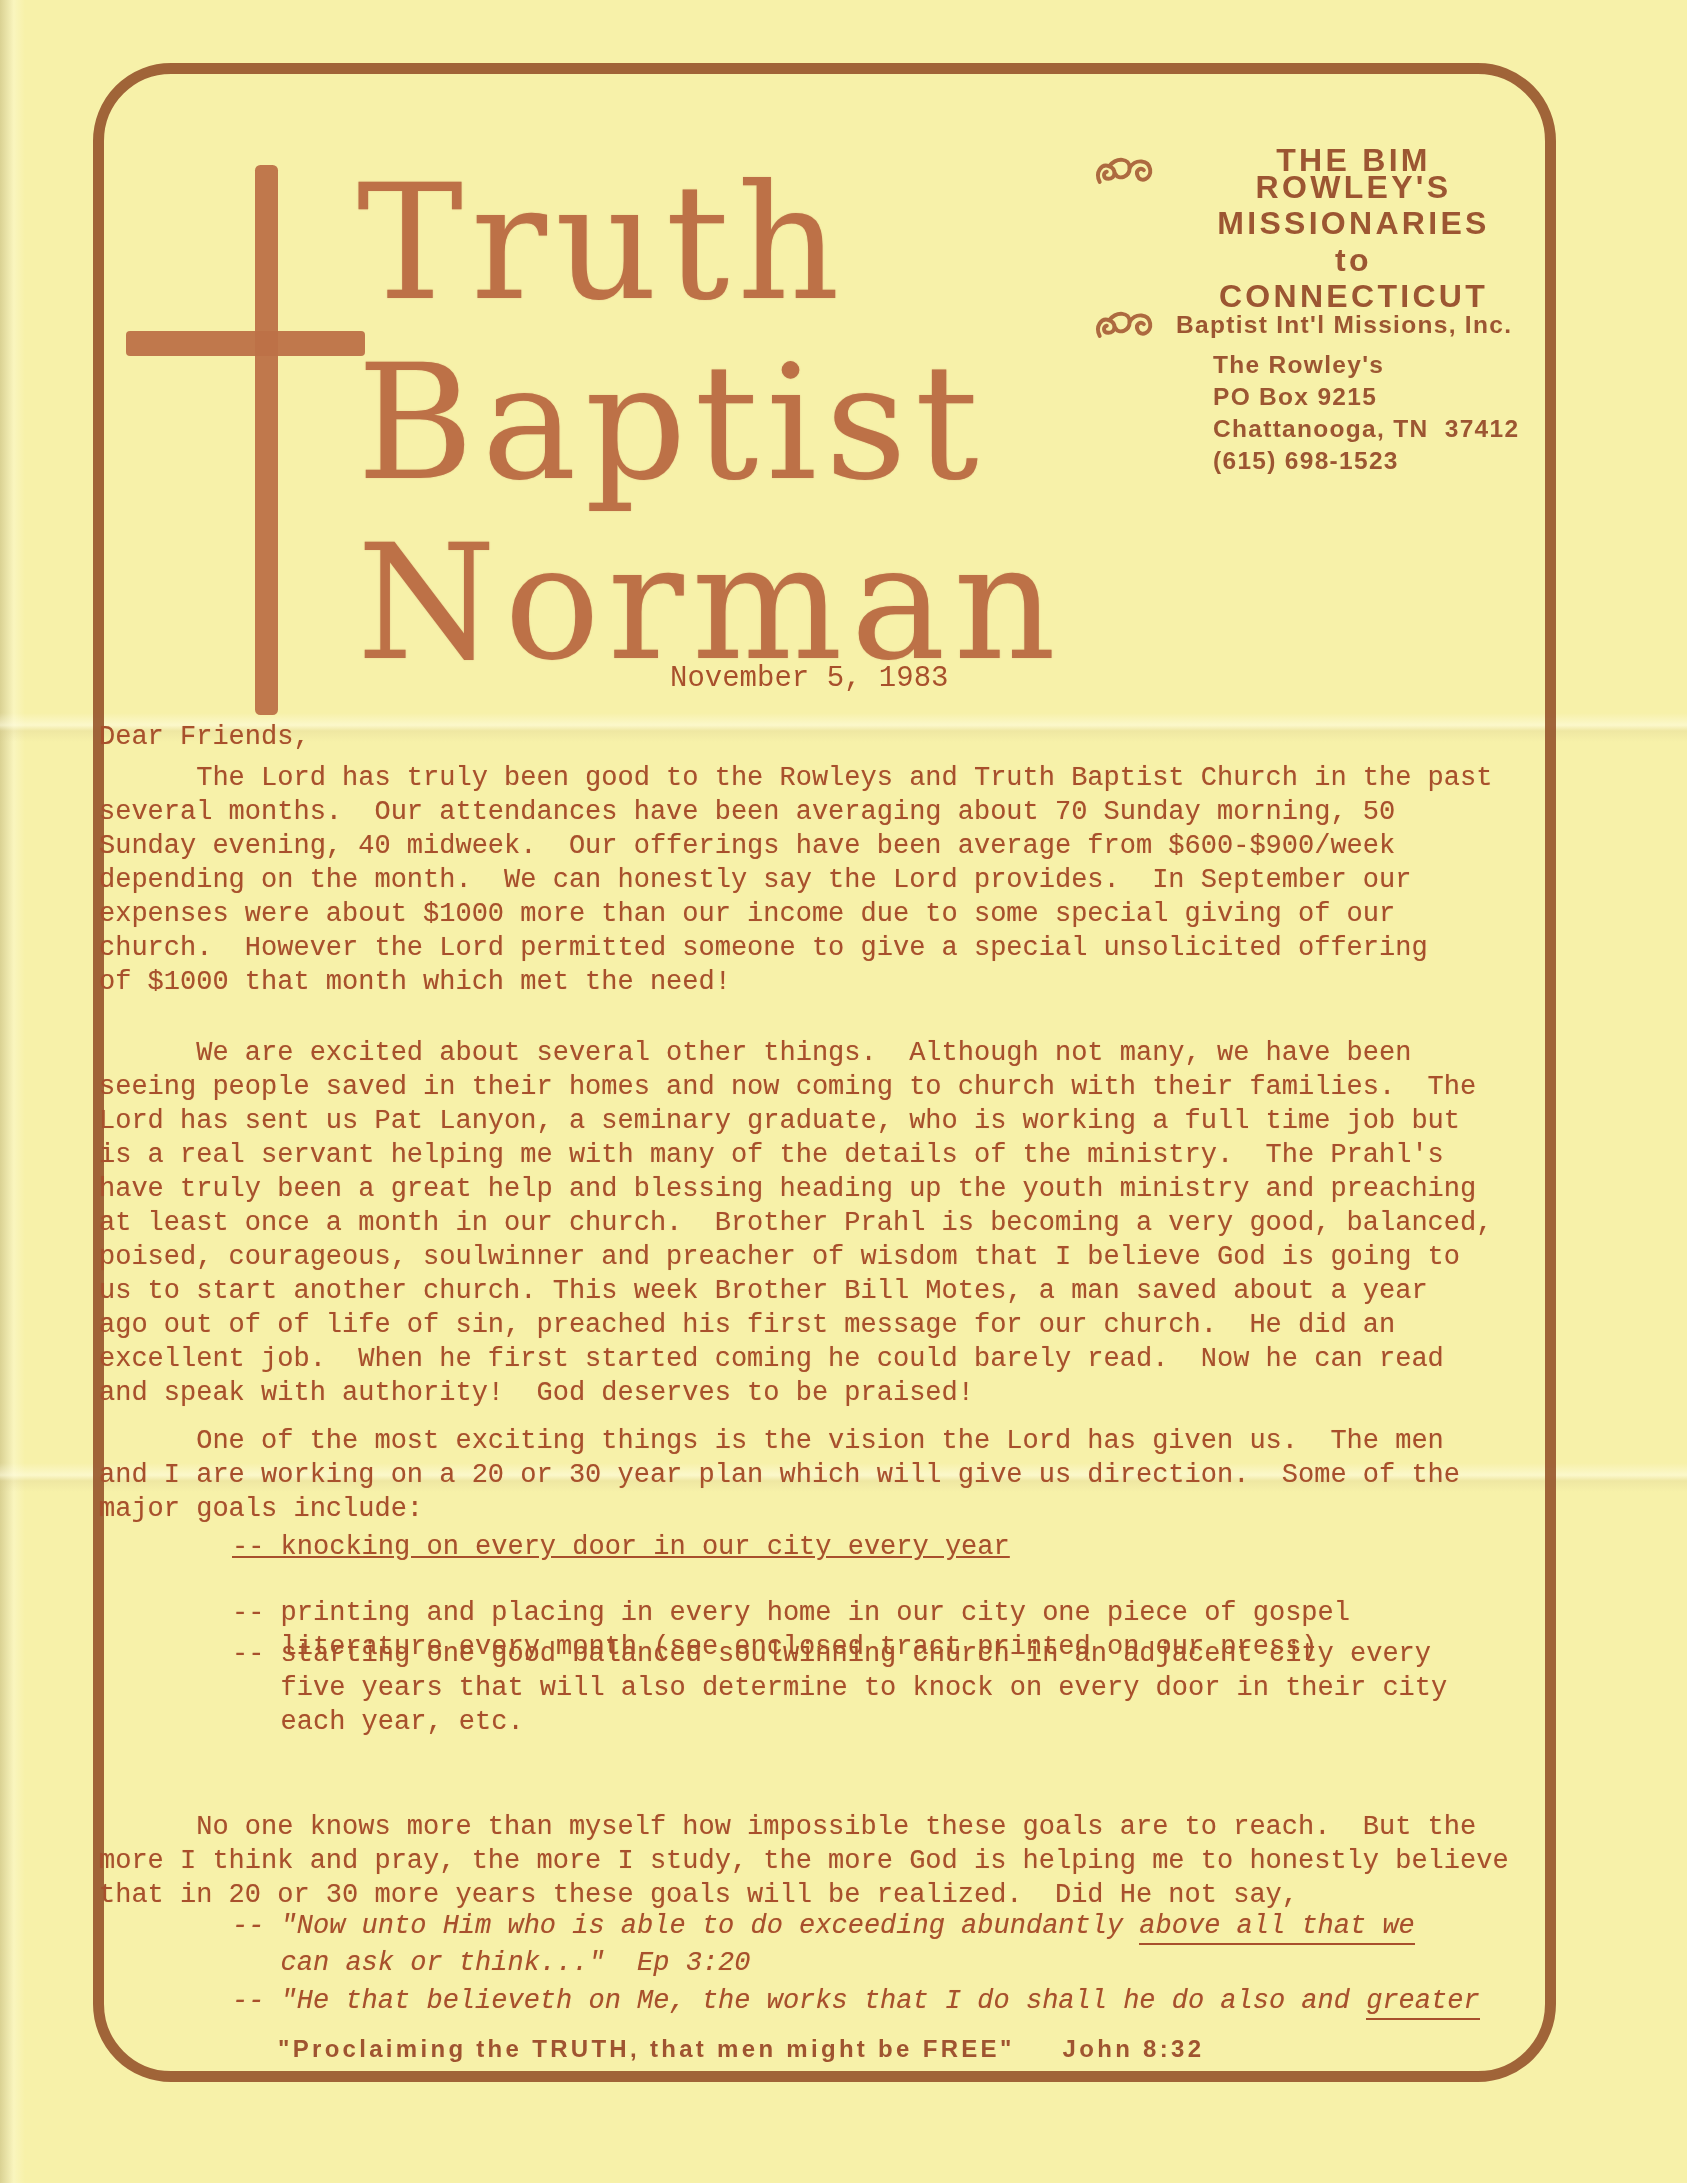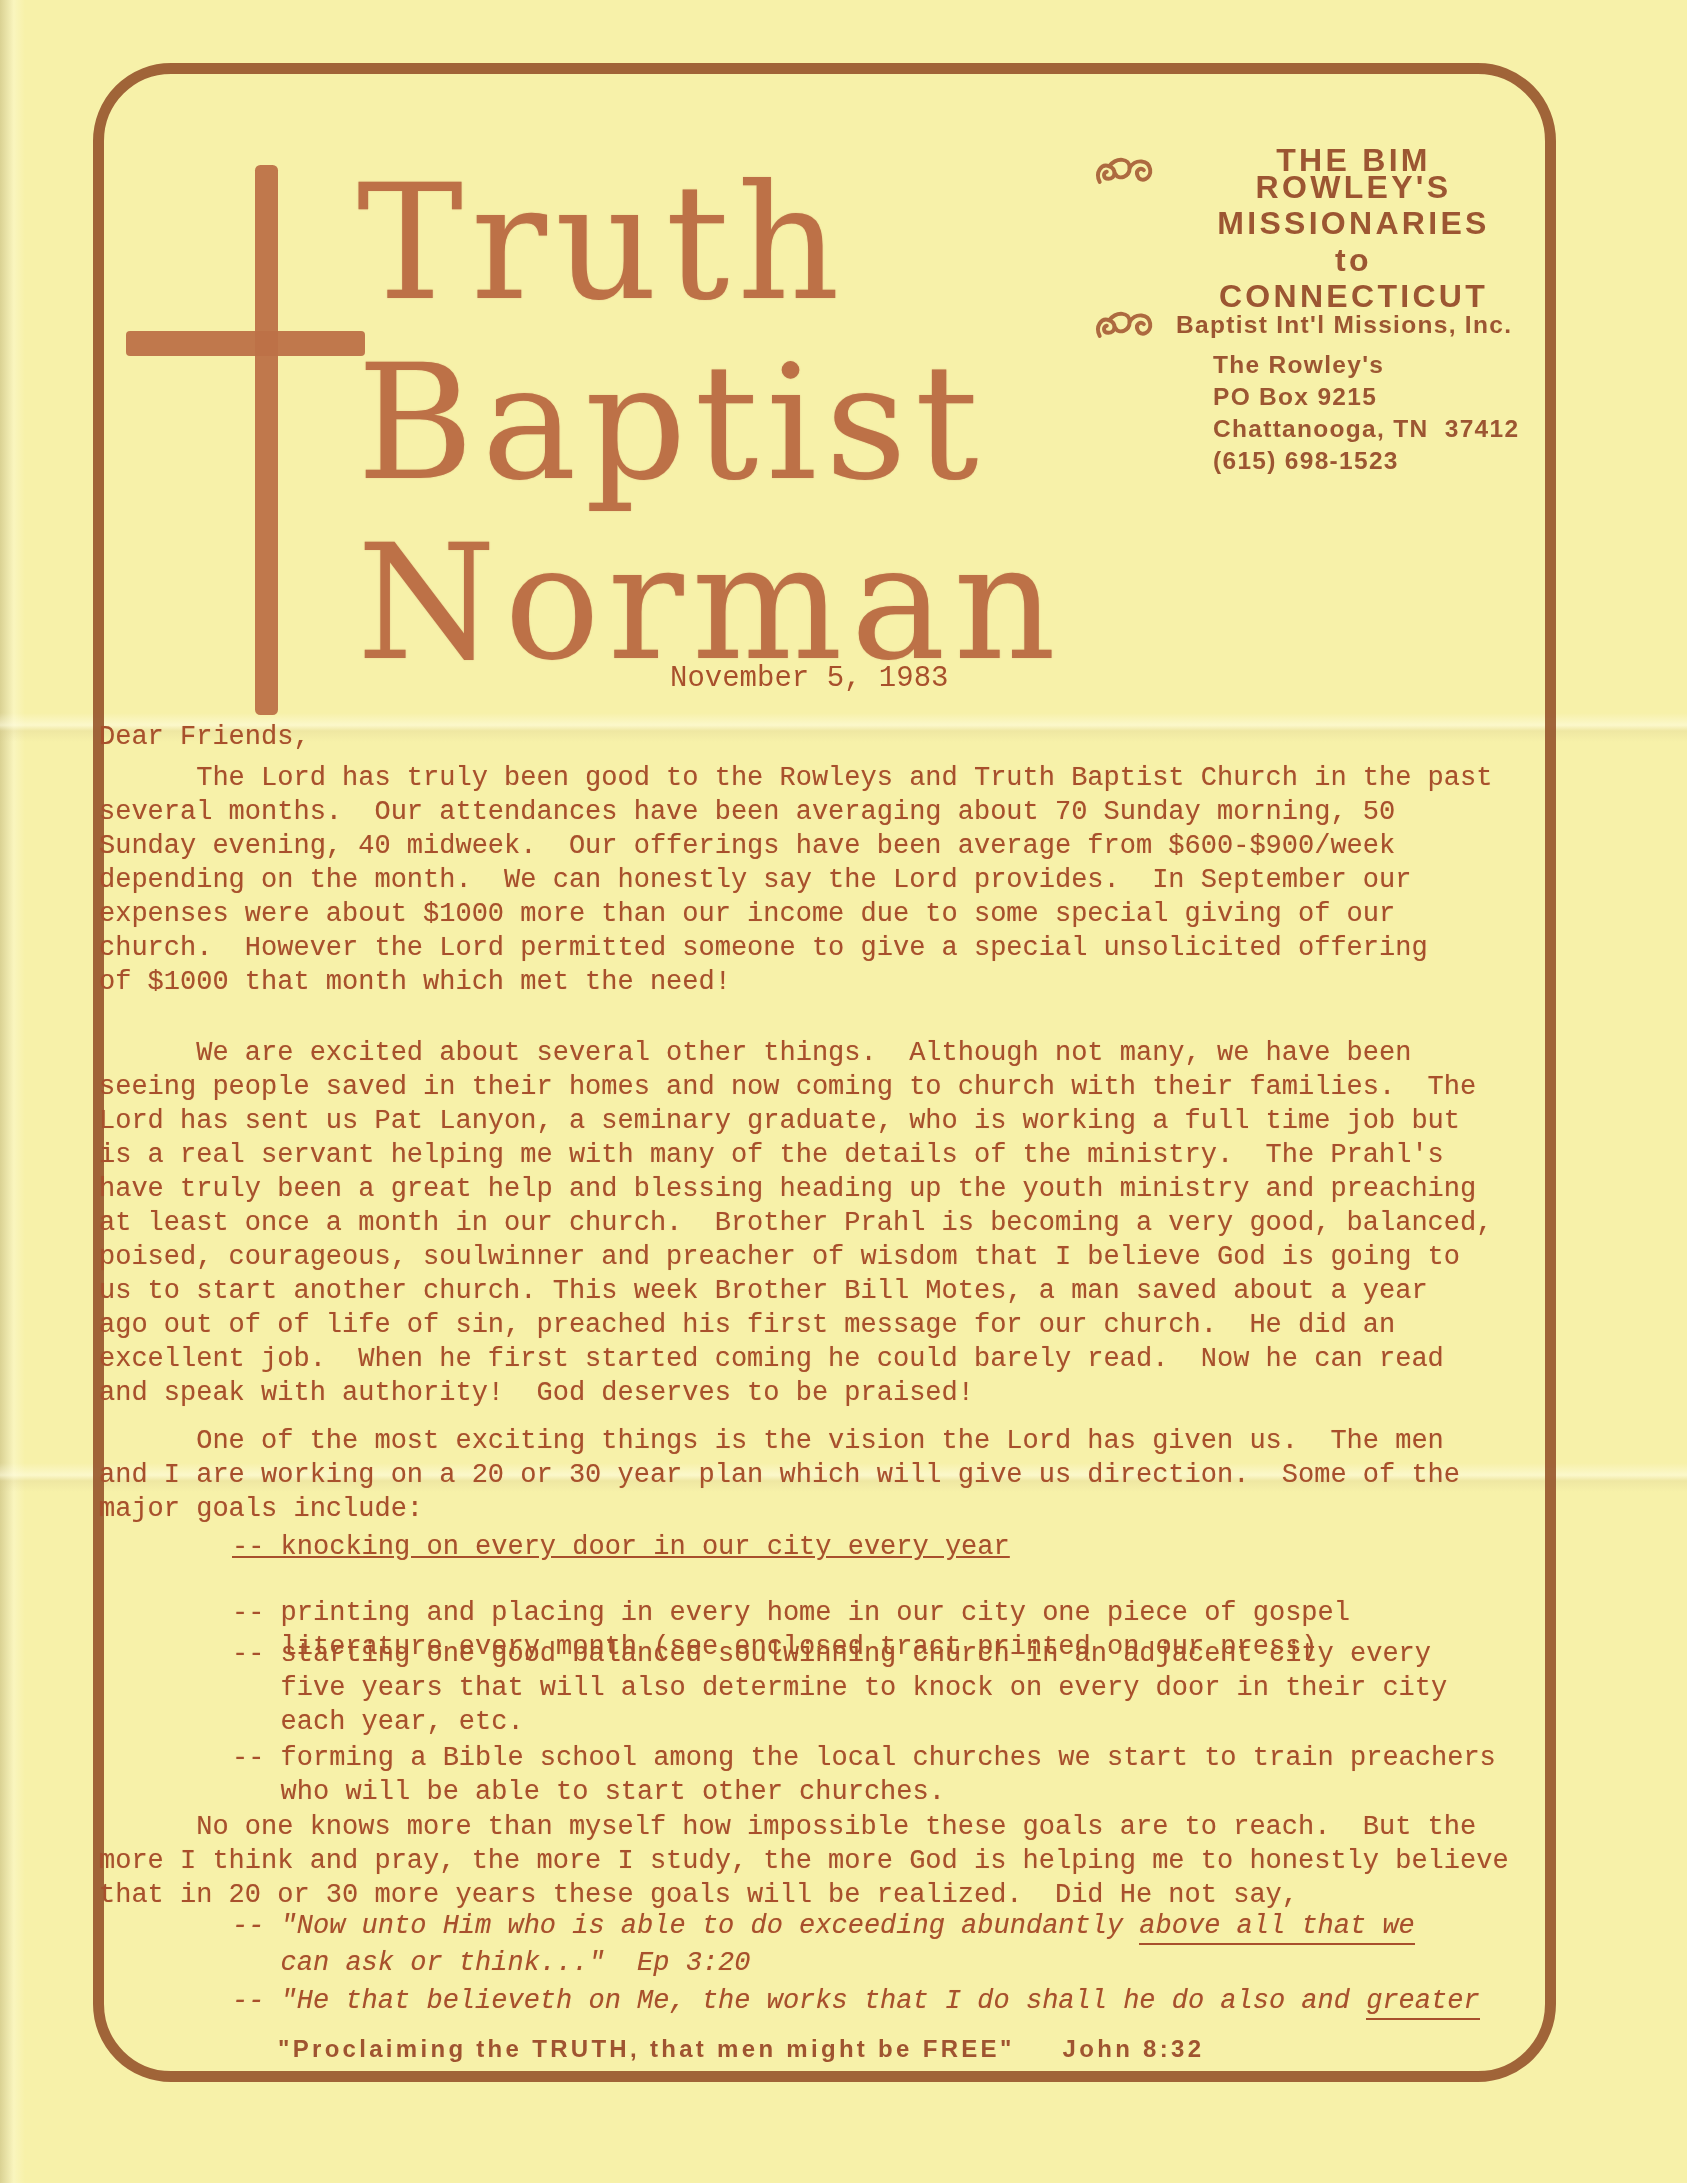--- a/index.html
+++ b/index.html
@@ -178,22 +178,20 @@
   <div class="mono-block" style="top:1424px;">      One of the most exciting things is the vision the Lord has given us.  The men
 and I are working on a 20 or 30 year plan which will give us direction.  Some of the
 major goals include:</div>
 
   <div class="mono-block goal-block" style="top:1530px;text-decoration:underline;">-- knocking on every door in our city every year</div>
   <div class="mono-block goal-block" style="top:1596px;">-- printing and placing in every home in our city one piece of gospel
    literature every month (see enclosed tract printed on our press)</div>
   <div class="mono-block goal-block" style="top:1637px;">-- starting one good balanced soulwinning church in an adjacent city every
    five years that will also determine to knock on every door in their city
    each year, etc.</div>
-  <div class="mono-block goal-block" style="top:1741px;">-- forming a Bible school among the local churches we start to train preachers
-   who will be able to start other churches.</div>
 
   <div class="mono-block" style="top:1810px;">      No one knows more than myself how impossible these goals are to reach.  But the
 more I think and pray, the more I study, the more God is helping me to honestly believe
 that in 20 or 30 more years these goals will be realized.  Did He not say,</div>
 
   <div class="mono-block quote-block" style="top:1908px;"><span>-- "Now unto Him who is able to do exceeding abundantly </span><span class="u">above all that we</span>
 <span>   can ask or think..."  Ep 3:20</span></div>
   <div class="mono-block quote-block" style="top:1983px;"><span>-- "He that believeth on Me, the works that I do shall he do also and </span><span class="u">greater</span></div>
 
   <div class="footer-line">

